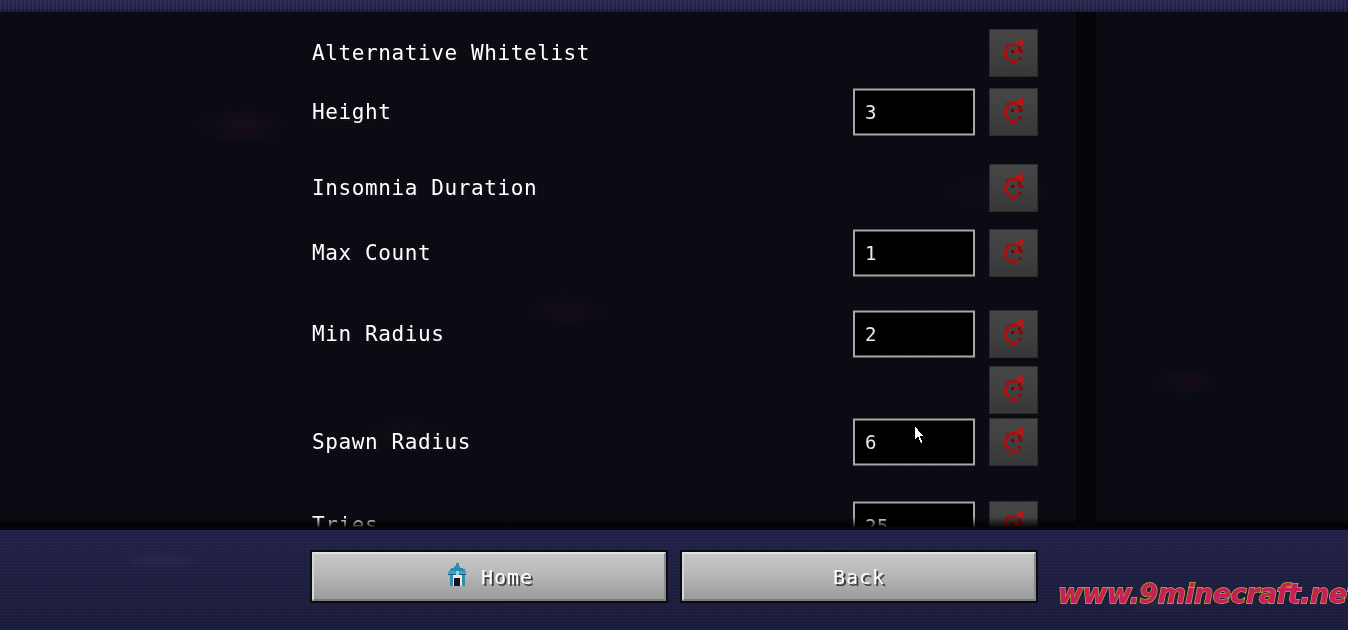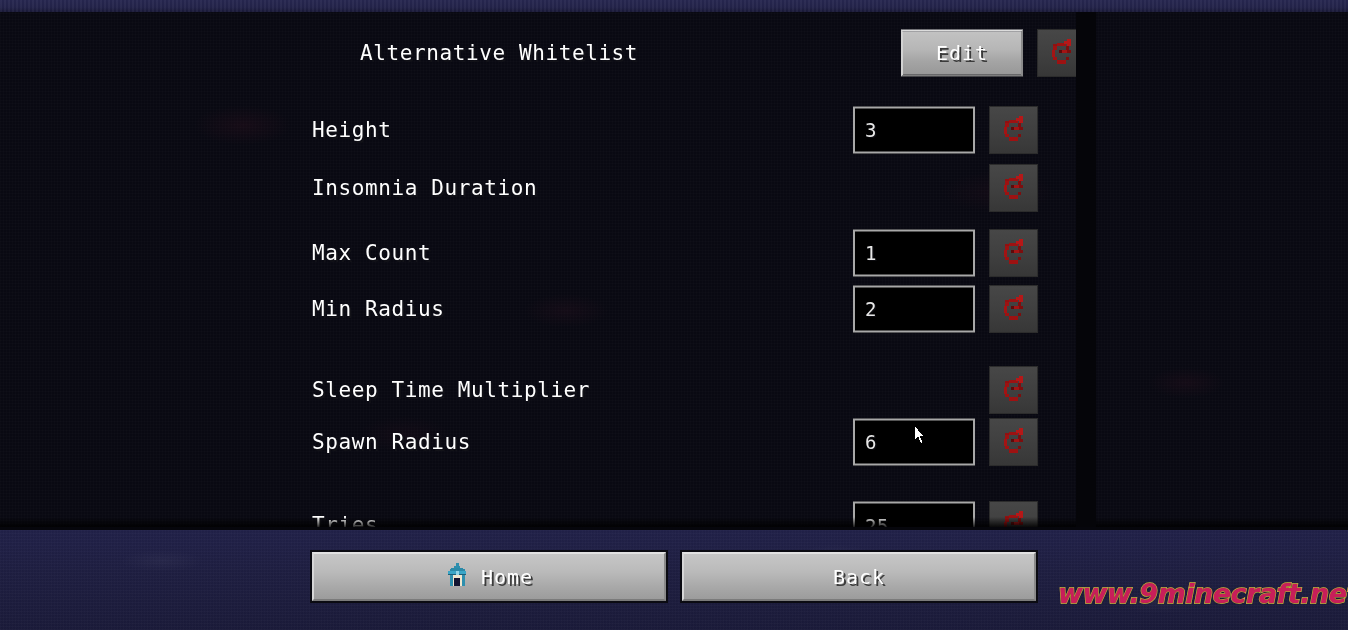--- a/index.html
+++ b/index.html
@@ -210,44 +210,41 @@
   }
 </style>
 </head>
 <body>
 
 <div id="screen">
 
   <div class="top-strip"></div>
 
   <div class="list-area" id="option-list">
-      <div class="row" style="top: 7px; margin-left: 48px;">
+      <div class="row" style="top: 7px;">
         <div class="row-label">Alternative Whitelist</div>
-        <div class="edit-btn">
-          <span class="lbl">Edit</span>
-        </div>
-        <div class="reset-btn">
-  <svg width="28" height="28" viewBox="0 0 16 16" shape-rendering="crispEdges">
-    <path d="M3 3 h2 v1 h-1 v1 h-1 z" fill="#8f1111"></path>
-    <rect x="5" y="2" width="5" height="2" fill="#9d1212"></rect>
-    <rect x="3" y="4" width="2" height="2" fill="#9d1212"></rect>
-    <rect x="10" y="4" width="2" height="2" fill="#7d0e0e"></rect>
-    <rect x="2" y="6" width="2" height="4" fill="#a31414"></rect>
-    <rect x="11" y="6" width="2" height="2" fill="#7d0e0e"></rect>
-    <rect x="7" y="6" width="4" height="2" fill="#a31414"></rect>
-    <rect x="3" y="10" width="2" height="2" fill="#9d1212"></rect>
-    <rect x="10" y="10" width="2" height="2" fill="#7d0e0e"></rect>
-    <rect x="5" y="12" width="5" height="2" fill="#9d1212"></rect>
-    <rect x="9" y="1" width="3" height="2" fill="#b51818"></rect>
-    <rect x="11" y="0" width="2" height="4" fill="#b51818"></rect>
-    <rect x="6" y="6" width="2" height="2" fill="#5d0a0a"></rect>
-  </svg>
-        </div>
-      </div>
-      <div class="row" style="top: 84px;">
+        <div class="reset-btn">
+  <svg width="28" height="28" viewBox="0 0 16 16" shape-rendering="crispEdges">
+    <path d="M3 3 h2 v1 h-1 v1 h-1 z" fill="#8f1111"></path>
+    <rect x="5" y="2" width="5" height="2" fill="#9d1212"></rect>
+    <rect x="3" y="4" width="2" height="2" fill="#9d1212"></rect>
+    <rect x="10" y="4" width="2" height="2" fill="#7d0e0e"></rect>
+    <rect x="2" y="6" width="2" height="4" fill="#a31414"></rect>
+    <rect x="11" y="6" width="2" height="2" fill="#7d0e0e"></rect>
+    <rect x="7" y="6" width="4" height="2" fill="#a31414"></rect>
+    <rect x="3" y="10" width="2" height="2" fill="#9d1212"></rect>
+    <rect x="10" y="10" width="2" height="2" fill="#7d0e0e"></rect>
+    <rect x="5" y="12" width="5" height="2" fill="#9d1212"></rect>
+    <rect x="9" y="1" width="3" height="2" fill="#b51818"></rect>
+    <rect x="11" y="0" width="2" height="4" fill="#b51818"></rect>
+    <rect x="6" y="6" width="2" height="2" fill="#5d0a0a"></rect>
+  </svg>
+        </div>
+      </div>
+      <div class="row" style="top: 66px;">
         <div class="row-label">Height</div>
         <div class="field">
           <span class="field-value">3</span>
         </div>
         <div class="reset-btn">
   <svg width="28" height="28" viewBox="0 0 16 16" shape-rendering="crispEdges">
     <path d="M3 3 h2 v1 h-1 v1 h-1 z" fill="#8f1111"></path>
     <rect x="5" y="2" width="5" height="2" fill="#9d1212"></rect>
     <rect x="3" y="4" width="2" height="2" fill="#9d1212"></rect>
     <rect x="10" y="4" width="2" height="2" fill="#7d0e0e"></rect>
@@ -299,21 +296,21 @@
     <rect x="7" y="6" width="4" height="2" fill="#a31414"></rect>
     <rect x="3" y="10" width="2" height="2" fill="#9d1212"></rect>
     <rect x="10" y="10" width="2" height="2" fill="#7d0e0e"></rect>
     <rect x="5" y="12" width="5" height="2" fill="#9d1212"></rect>
     <rect x="9" y="1" width="3" height="2" fill="#b51818"></rect>
     <rect x="11" y="0" width="2" height="4" fill="#b51818"></rect>
     <rect x="6" y="6" width="2" height="2" fill="#5d0a0a"></rect>
   </svg>
         </div>
       </div>
-      <div class="row" style="top: 263px;">
+      <div class="row" style="top: 288px;">
         <div class="row-label">Min Radius</div>
         <div class="field">
           <span class="field-value">2</span>
         </div>
         <div class="reset-btn">
   <svg width="28" height="28" viewBox="0 0 16 16" shape-rendering="crispEdges">
     <path d="M3 3 h2 v1 h-1 v1 h-1 z" fill="#8f1111"></path>
     <rect x="5" y="2" width="5" height="2" fill="#9d1212"></rect>
     <rect x="3" y="4" width="2" height="2" fill="#9d1212"></rect>
     <rect x="10" y="4" width="2" height="2" fill="#7d0e0e"></rect>
@@ -323,21 +320,20 @@
     <rect x="3" y="10" width="2" height="2" fill="#9d1212"></rect>
     <rect x="10" y="10" width="2" height="2" fill="#7d0e0e"></rect>
     <rect x="5" y="12" width="5" height="2" fill="#9d1212"></rect>
     <rect x="9" y="1" width="3" height="2" fill="#b51818"></rect>
     <rect x="11" y="0" width="2" height="4" fill="#b51818"></rect>
     <rect x="6" y="6" width="2" height="2" fill="#5d0a0a"></rect>
   </svg>
         </div>
       </div>
       <div class="row" style="top: 344.5px;">
-        <div class="row-label">Sleep Time Multiplier</div>
         <div class="reset-btn">
   <svg width="28" height="28" viewBox="0 0 16 16" shape-rendering="crispEdges">
     <path d="M3 3 h2 v1 h-1 v1 h-1 z" fill="#8f1111"></path>
     <rect x="5" y="2" width="5" height="2" fill="#9d1212"></rect>
     <rect x="3" y="4" width="2" height="2" fill="#9d1212"></rect>
     <rect x="10" y="4" width="2" height="2" fill="#7d0e0e"></rect>
     <rect x="2" y="6" width="2" height="4" fill="#a31414"></rect>
     <rect x="11" y="6" width="2" height="2" fill="#7d0e0e"></rect>
     <rect x="7" y="6" width="4" height="2" fill="#a31414"></rect>
     <rect x="3" y="10" width="2" height="2" fill="#9d1212"></rect>

